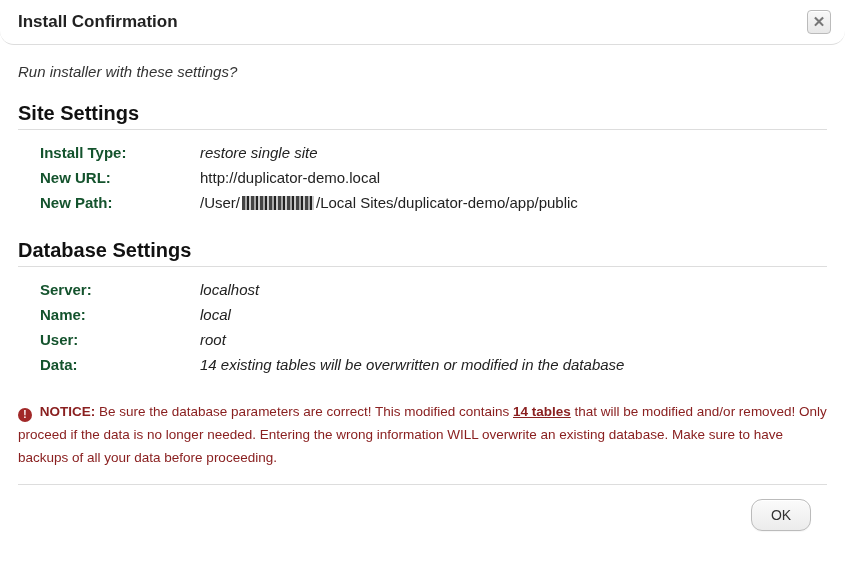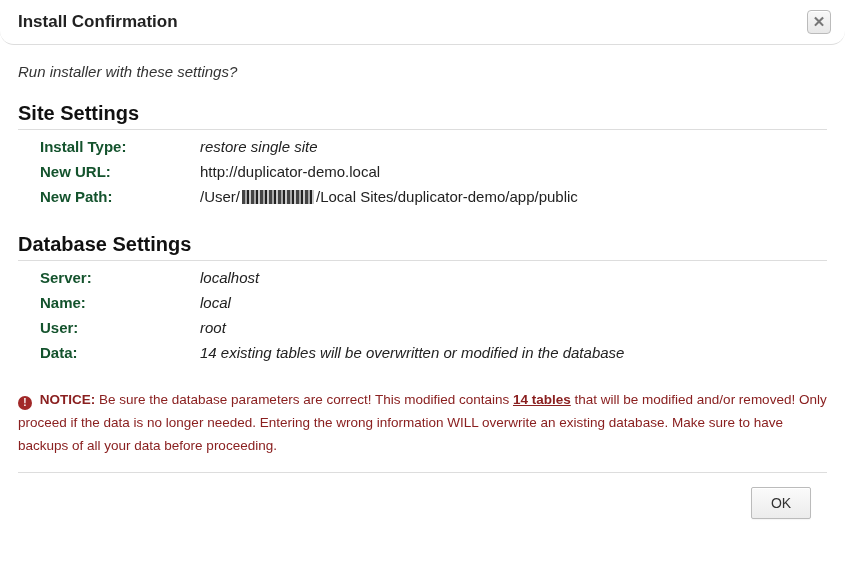--- a/index.html
+++ b/index.html
@@ -47,21 +47,21 @@
       font-style: italic;
       font-size: 15px;
       margin-bottom: 22px;
     }
     .section-title {
       font-weight: bold;
       font-size: 20px;
       color: #111;
       border-bottom: 1px solid #ddd;
       padding-bottom: 4px;
-      margin-bottom: 4px;
+      margin-bottom: 10px;
     }
     .section { margin-bottom: 24px; }
     table.fields {
       width: 100%;
       border-collapse: collapse;
       margin-left: 22px;
     }
     table.fields td {
       padding: 4px 0;
       vertical-align: top;
@@ -115,21 +115,21 @@
     .button-row {
       display: flex;
       justify-content: flex-end;
       gap: 10px;
       padding: 14px 16px 0 0;
     }
     .btn {
       min-width: 60px;
       padding: 7px 16px;
       border: 1px solid #bbb;
-      border-radius: 2px;
+      border-radius: 11px;
       background: linear-gradient(#fbfbfb,#ececec);
       font-size: 14px;
       color: #333;
       cursor: pointer;
       box-shadow: inset 0 1px 0 #fff, 0 1px 1px rgba(0,0,0,0.04);
     }
   </style>
 </head>
 <body>
 

